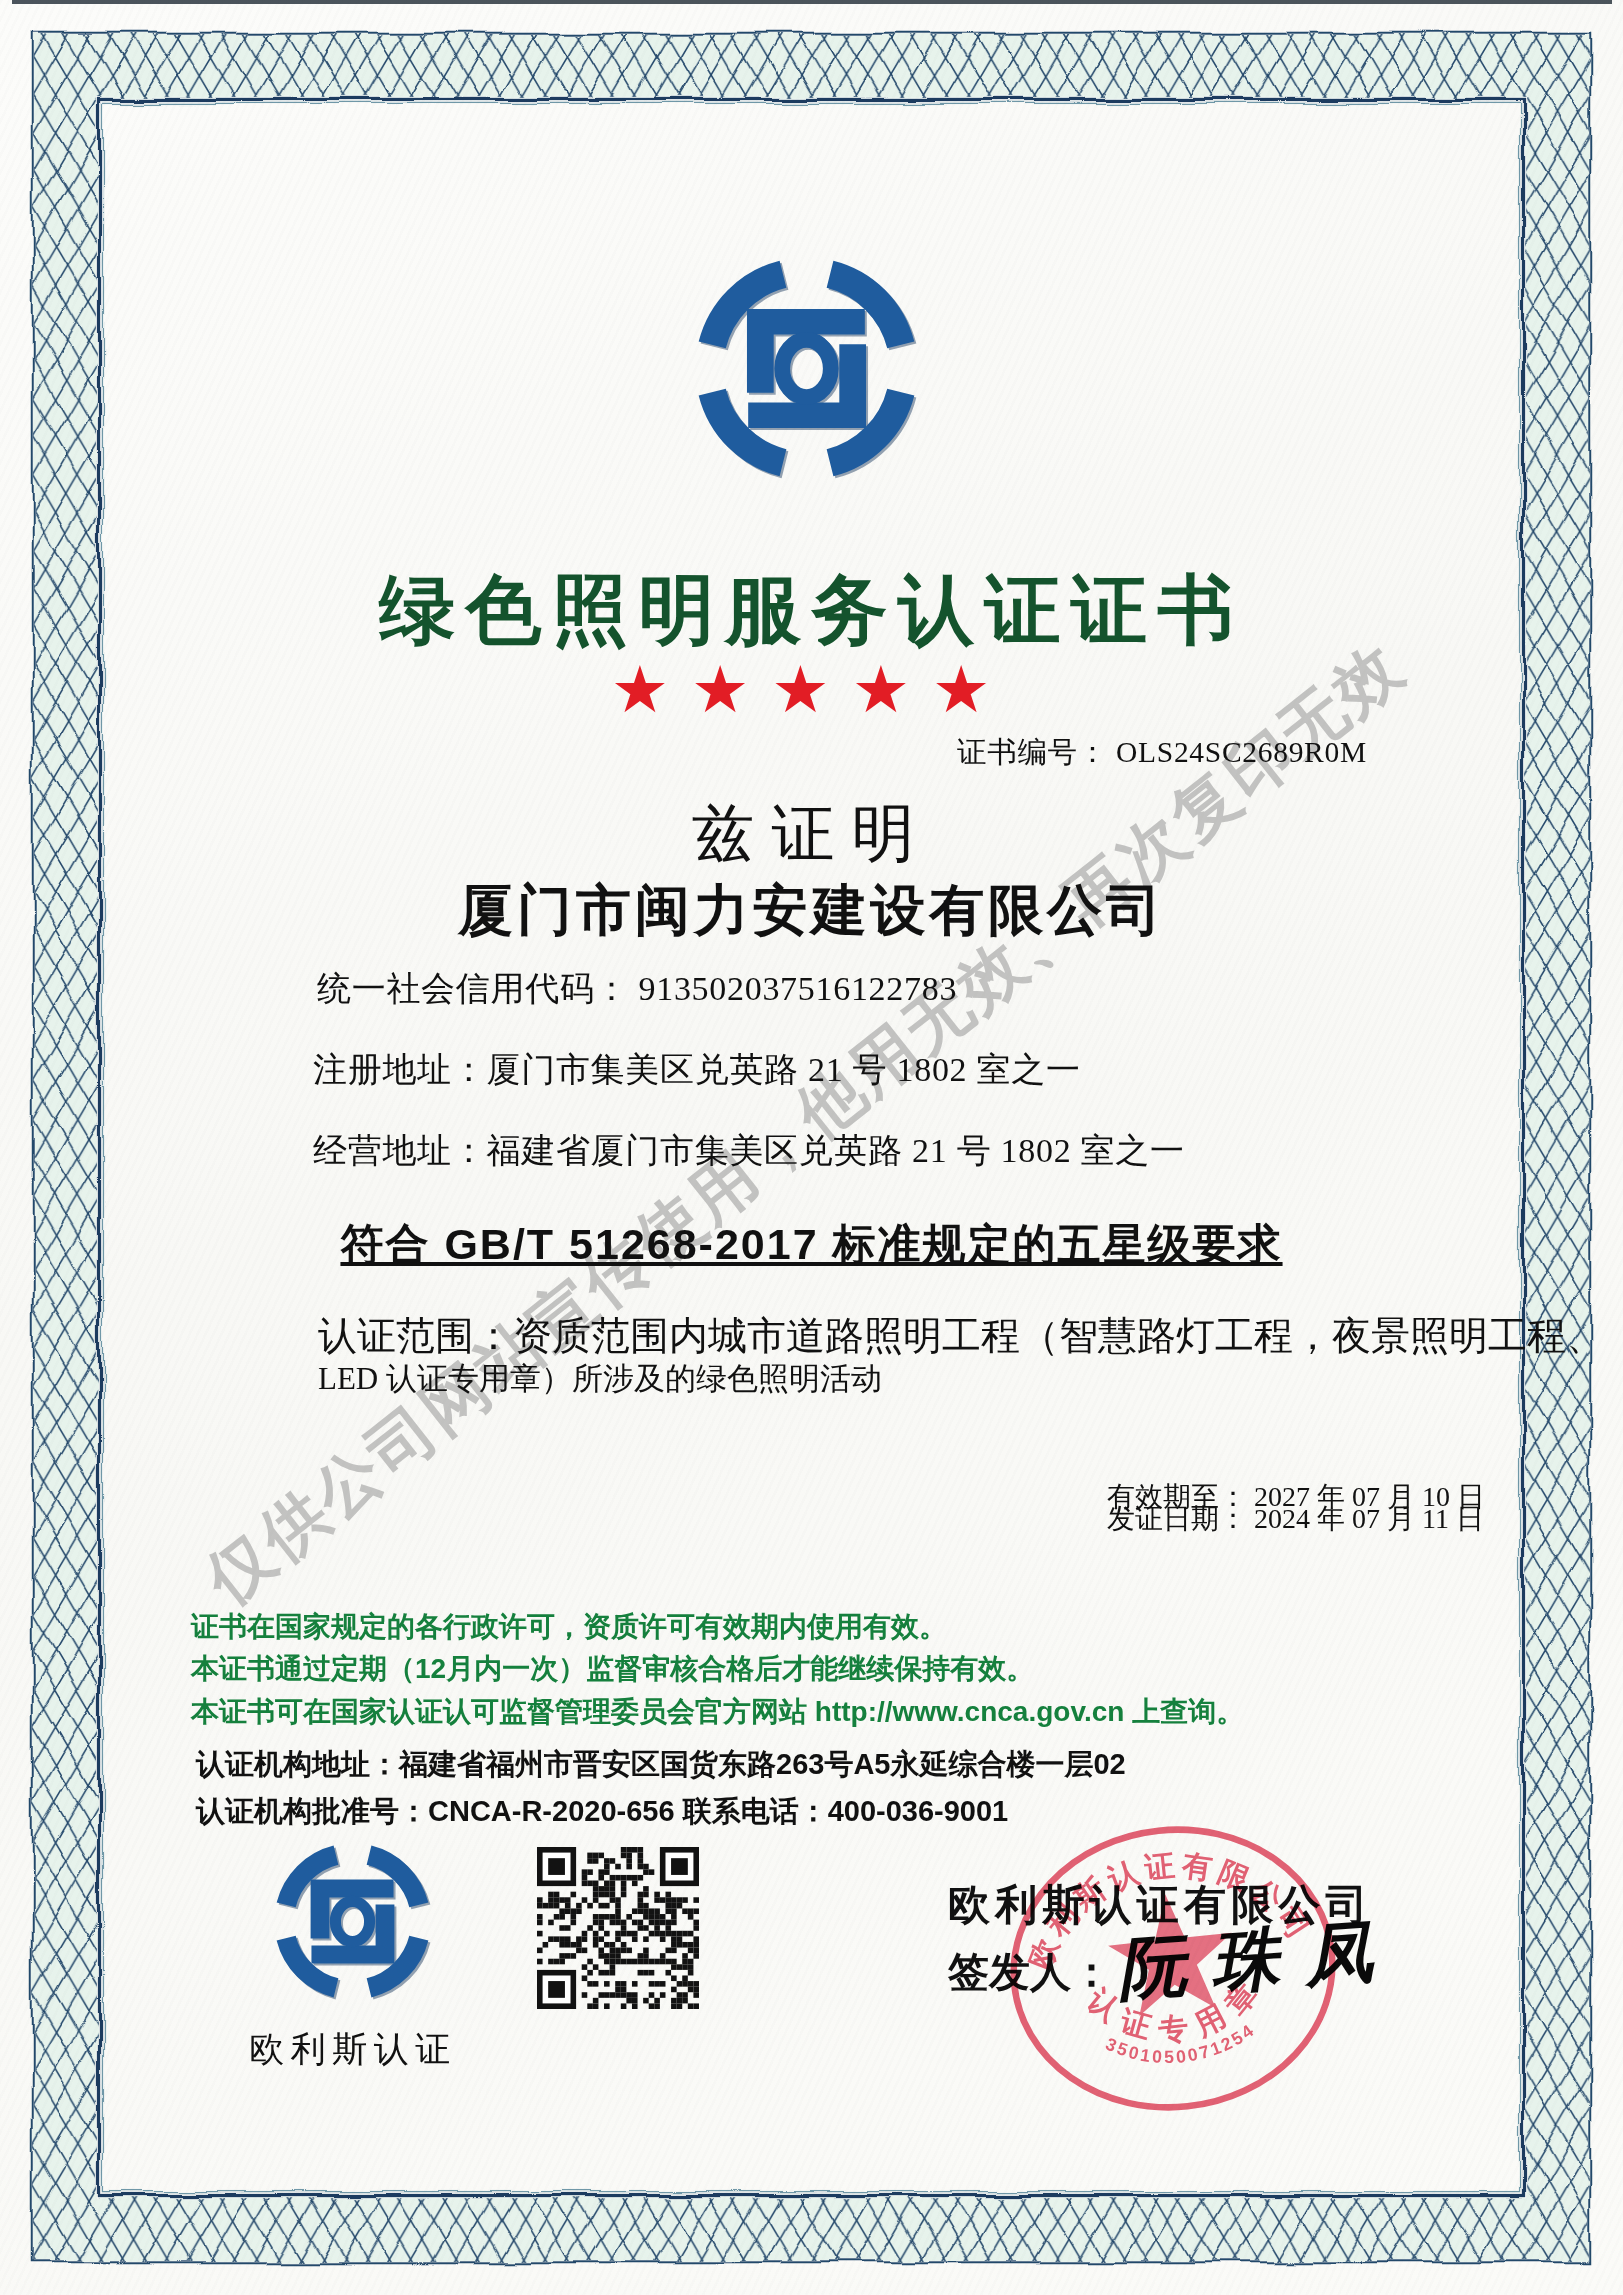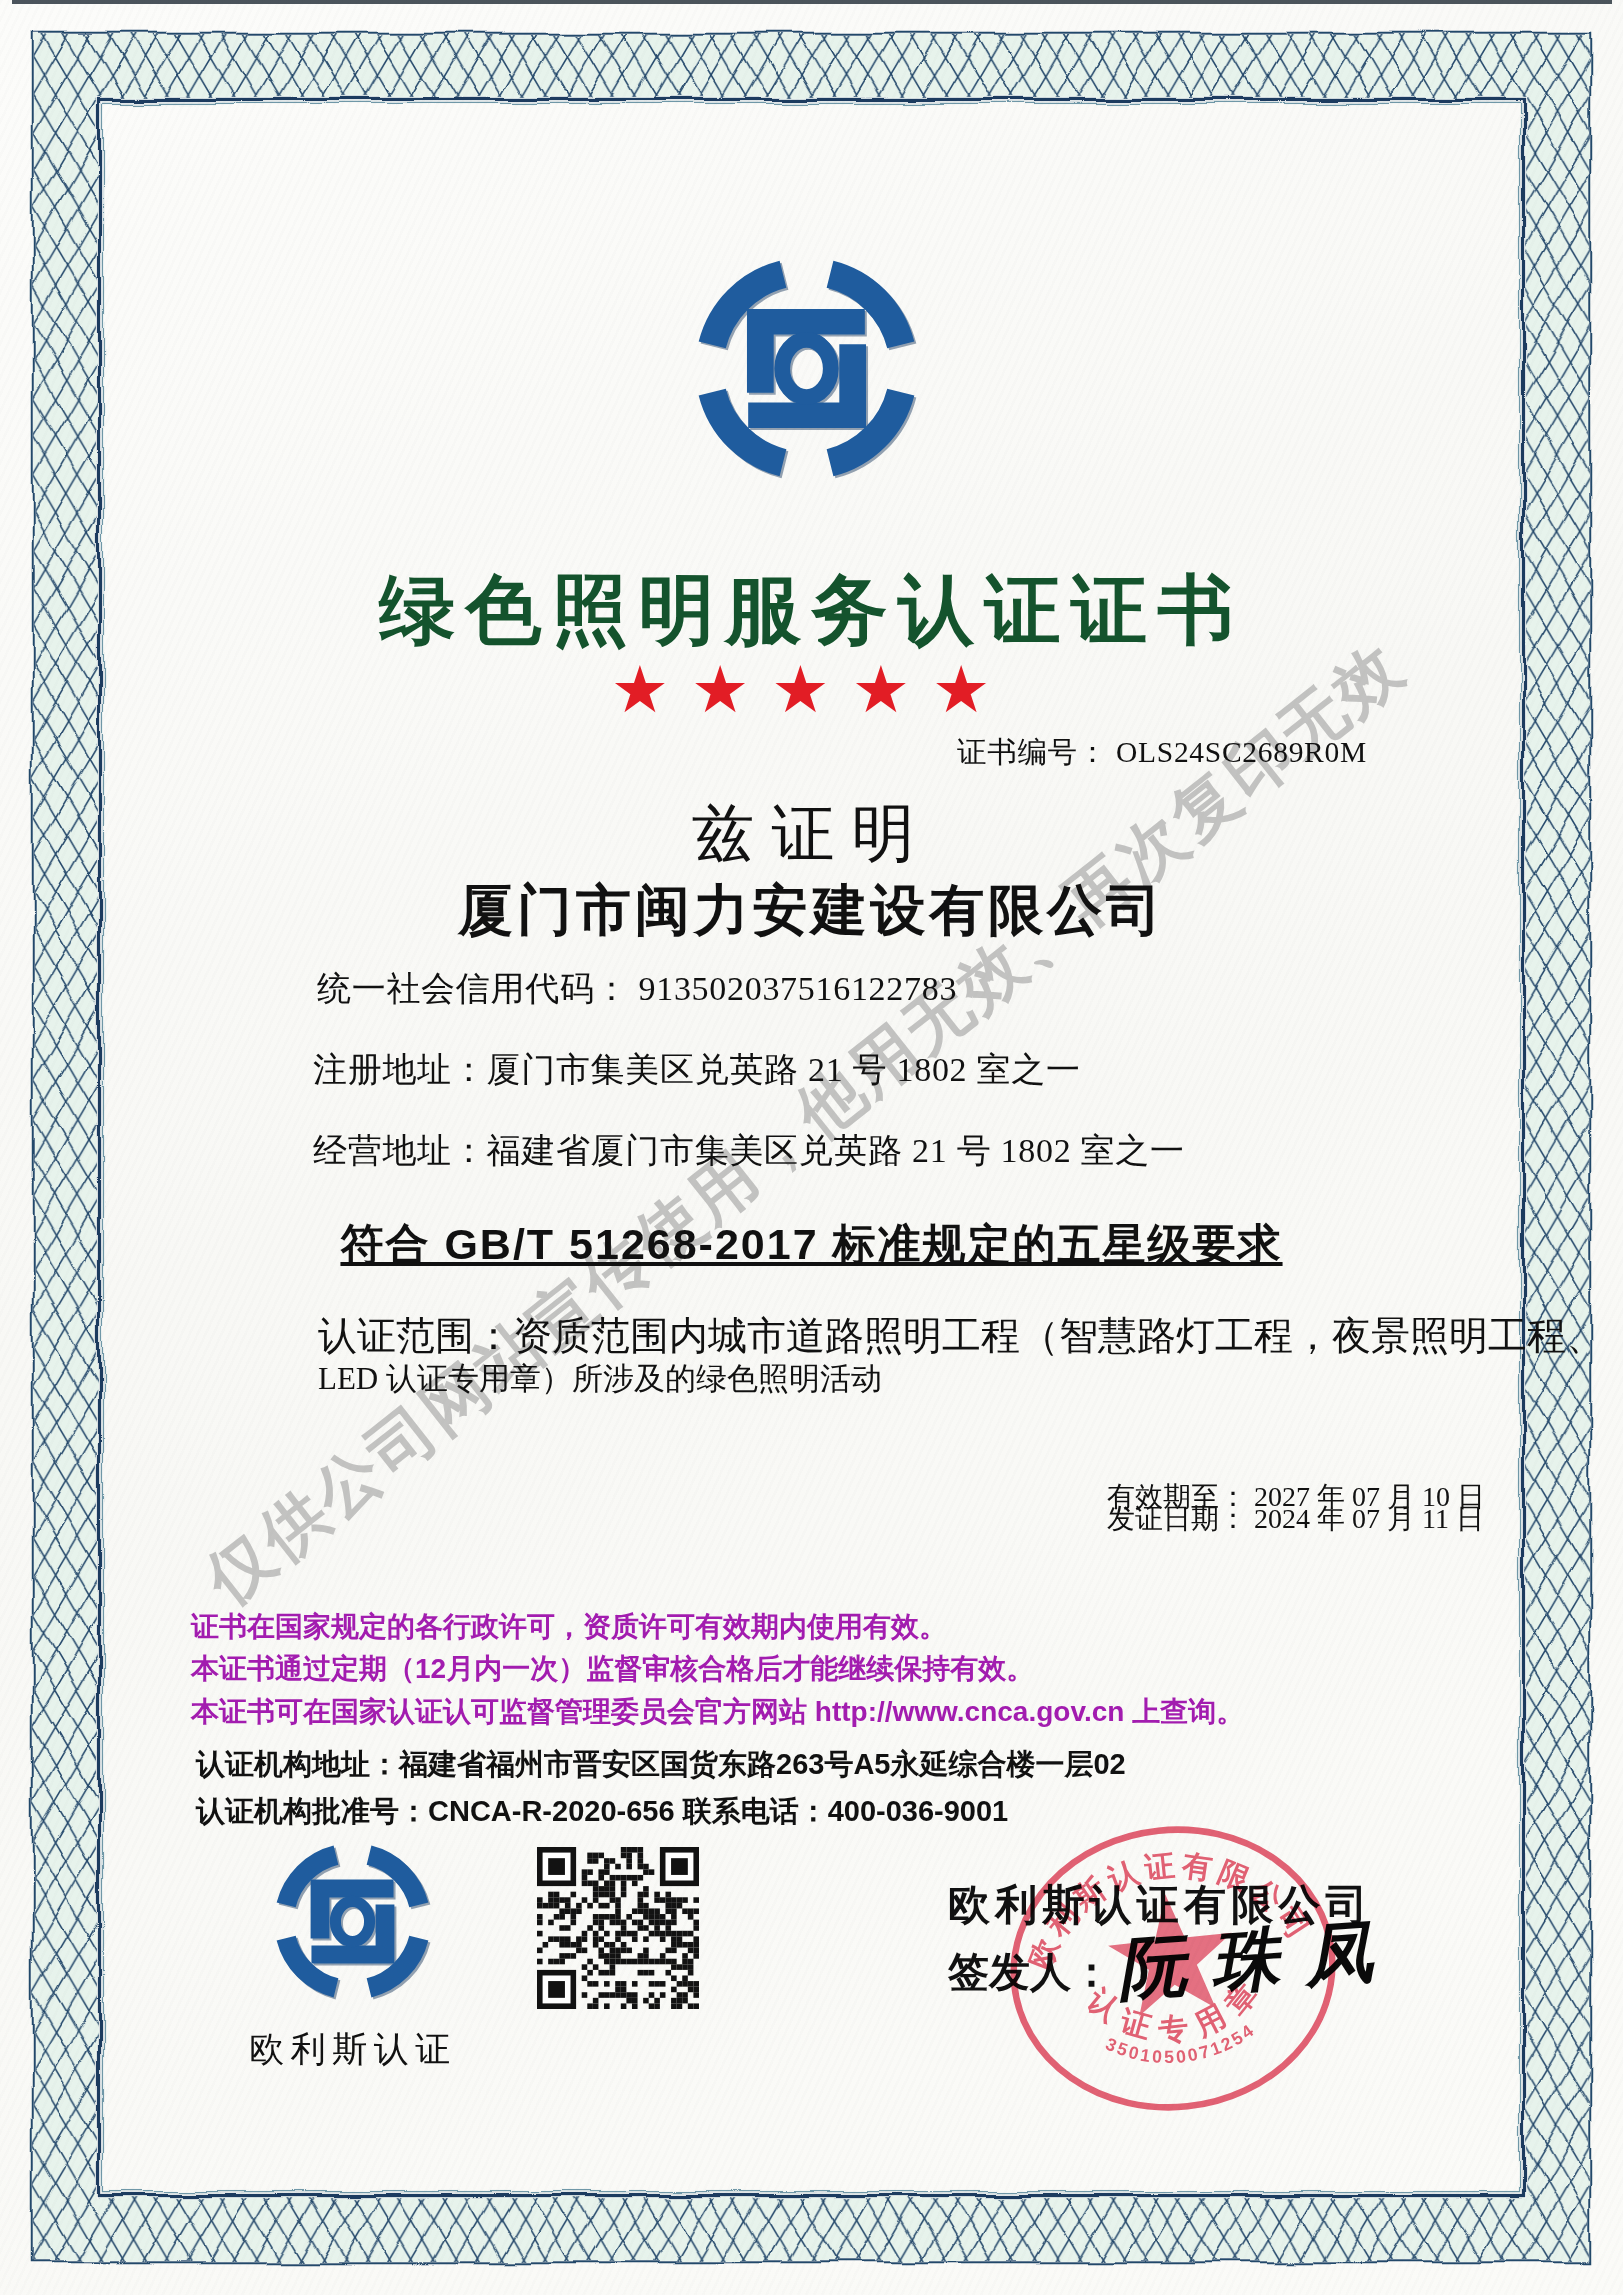--- a/index.html
+++ b/index.html
@@ -28,21 +28,21 @@
   .company{top:874px;font-family:"Liberation Sans", sans-serif;font-weight:900;font-size:55px;letter-spacing:3.9px;}
   .row{font-size:34px;letter-spacing:0.7px;white-space:nowrap;}
   .credit{left:301px;top:966px;margin-left:16px;}
   .regaddr{left:313px;top:1047px;}
   .busaddr{left:313px;top:1128px;}
   .standard{top:1216px;font-family:"Liberation Sans", sans-serif;font-weight:900;font-size:43px;letter-spacing:2px;text-decoration:underline;}
   .scope1{left:318px;top:1309px;font-size:39px;}
   .scope2{left:318px;top:1358px;font-size:31px;}
   .dates{left:1107px;font-size:28px;white-space:nowrap;}
   .d1{top:1472px;margin-top:28px;} .d2{top:1478px;}
-  .note{left:191px;font-family:"Liberation Sans", sans-serif;font-weight:700;font-size:28px;white-space:nowrap;color:#a21caf;}
+  .note{left:191px;font-family:"Liberation Sans", sans-serif;font-weight:700;font-size:28px;white-space:nowrap;color:#15803d;}
   .n1{top:1608px;} .n2{top:1650px;} .n3{top:1693px;}
   .org{left:196px;font-family:"Liberation Sans", sans-serif;font-weight:700;font-size:29px;white-space:nowrap;}
   .o1{top:1745px;} .o2{top:1792px;}
   .logo-top{left:685px;top:247px;width:243px;height:243px;filter:drop-shadow(2.6px 2.6px 0 rgba(22,53,92,.45));}
   .logo-bottom{left:267px;top:1836px;width:171px;height:171px;filter:drop-shadow(2px 2px 0 rgba(22,53,92,.45));}
   .logo-label{left:353px;top:2026px;transform:translateX(-50%);font-family:"Liberation Sans", sans-serif;
     font-weight:500;font-size:35px;letter-spacing:6.5px;}
   #qr{position:absolute;left:537px;top:1847px;width:162px;height:162px;}
   .issuer-co{left:948px;top:1877px;font-family:"Liberation Sans", sans-serif;font-weight:900;font-size:42px;letter-spacing:5.2px;white-space:nowrap;}
   .signer-label{left:948px;top:1945px;font-family:"Liberation Sans", sans-serif;font-weight:900;font-size:41px;white-space:nowrap;}

